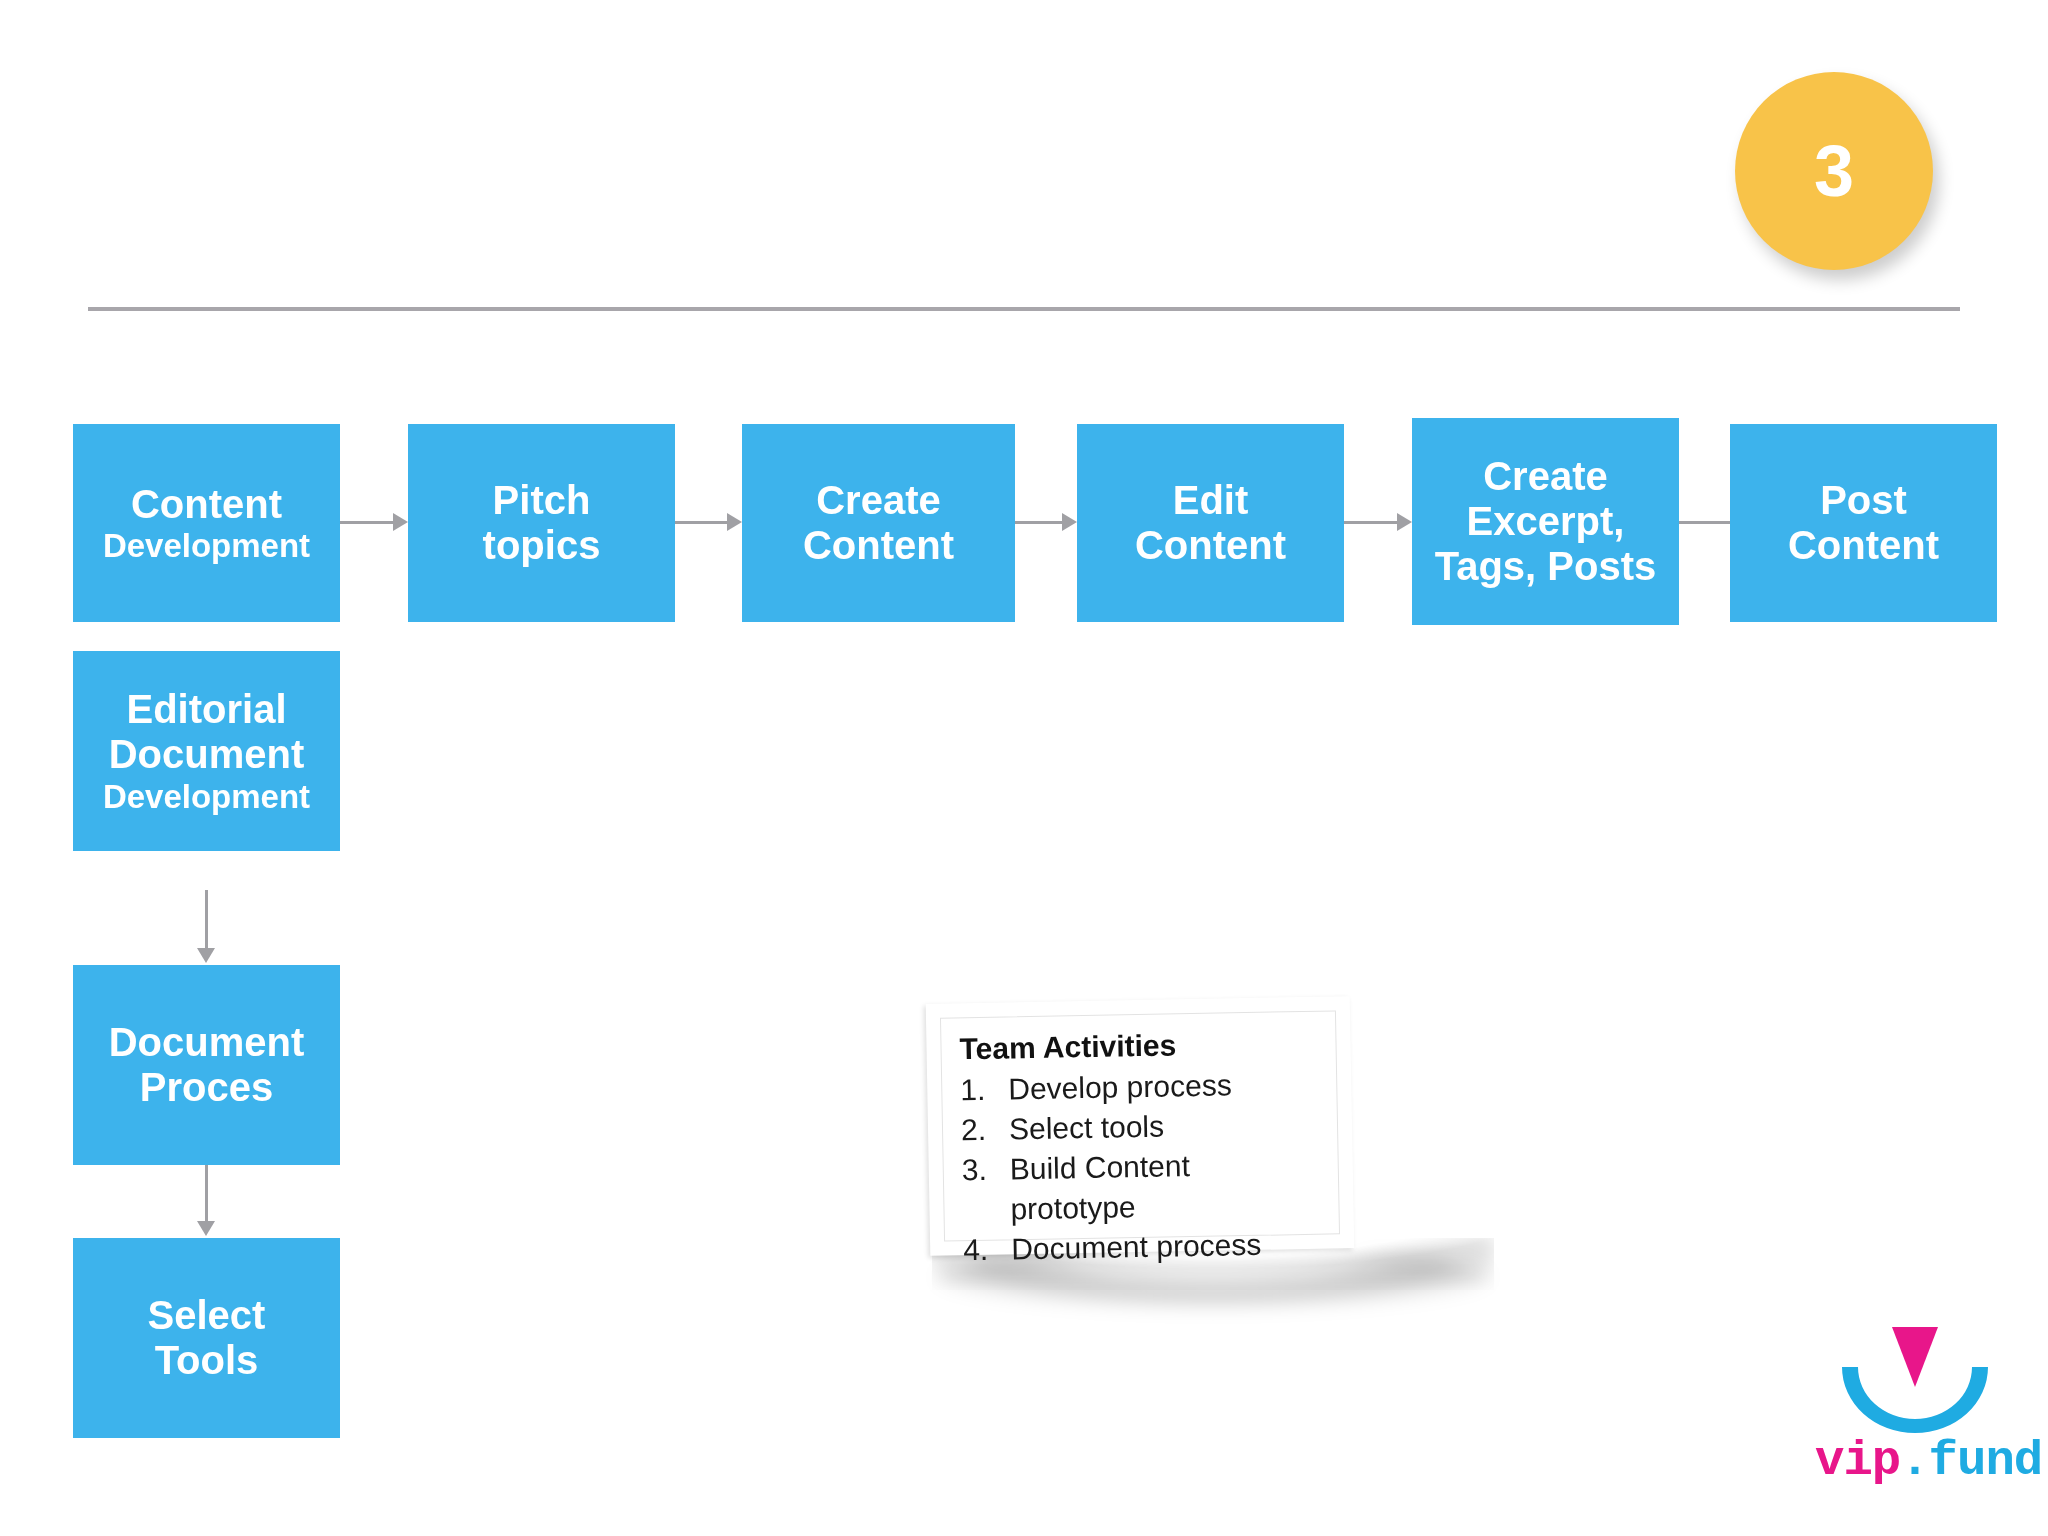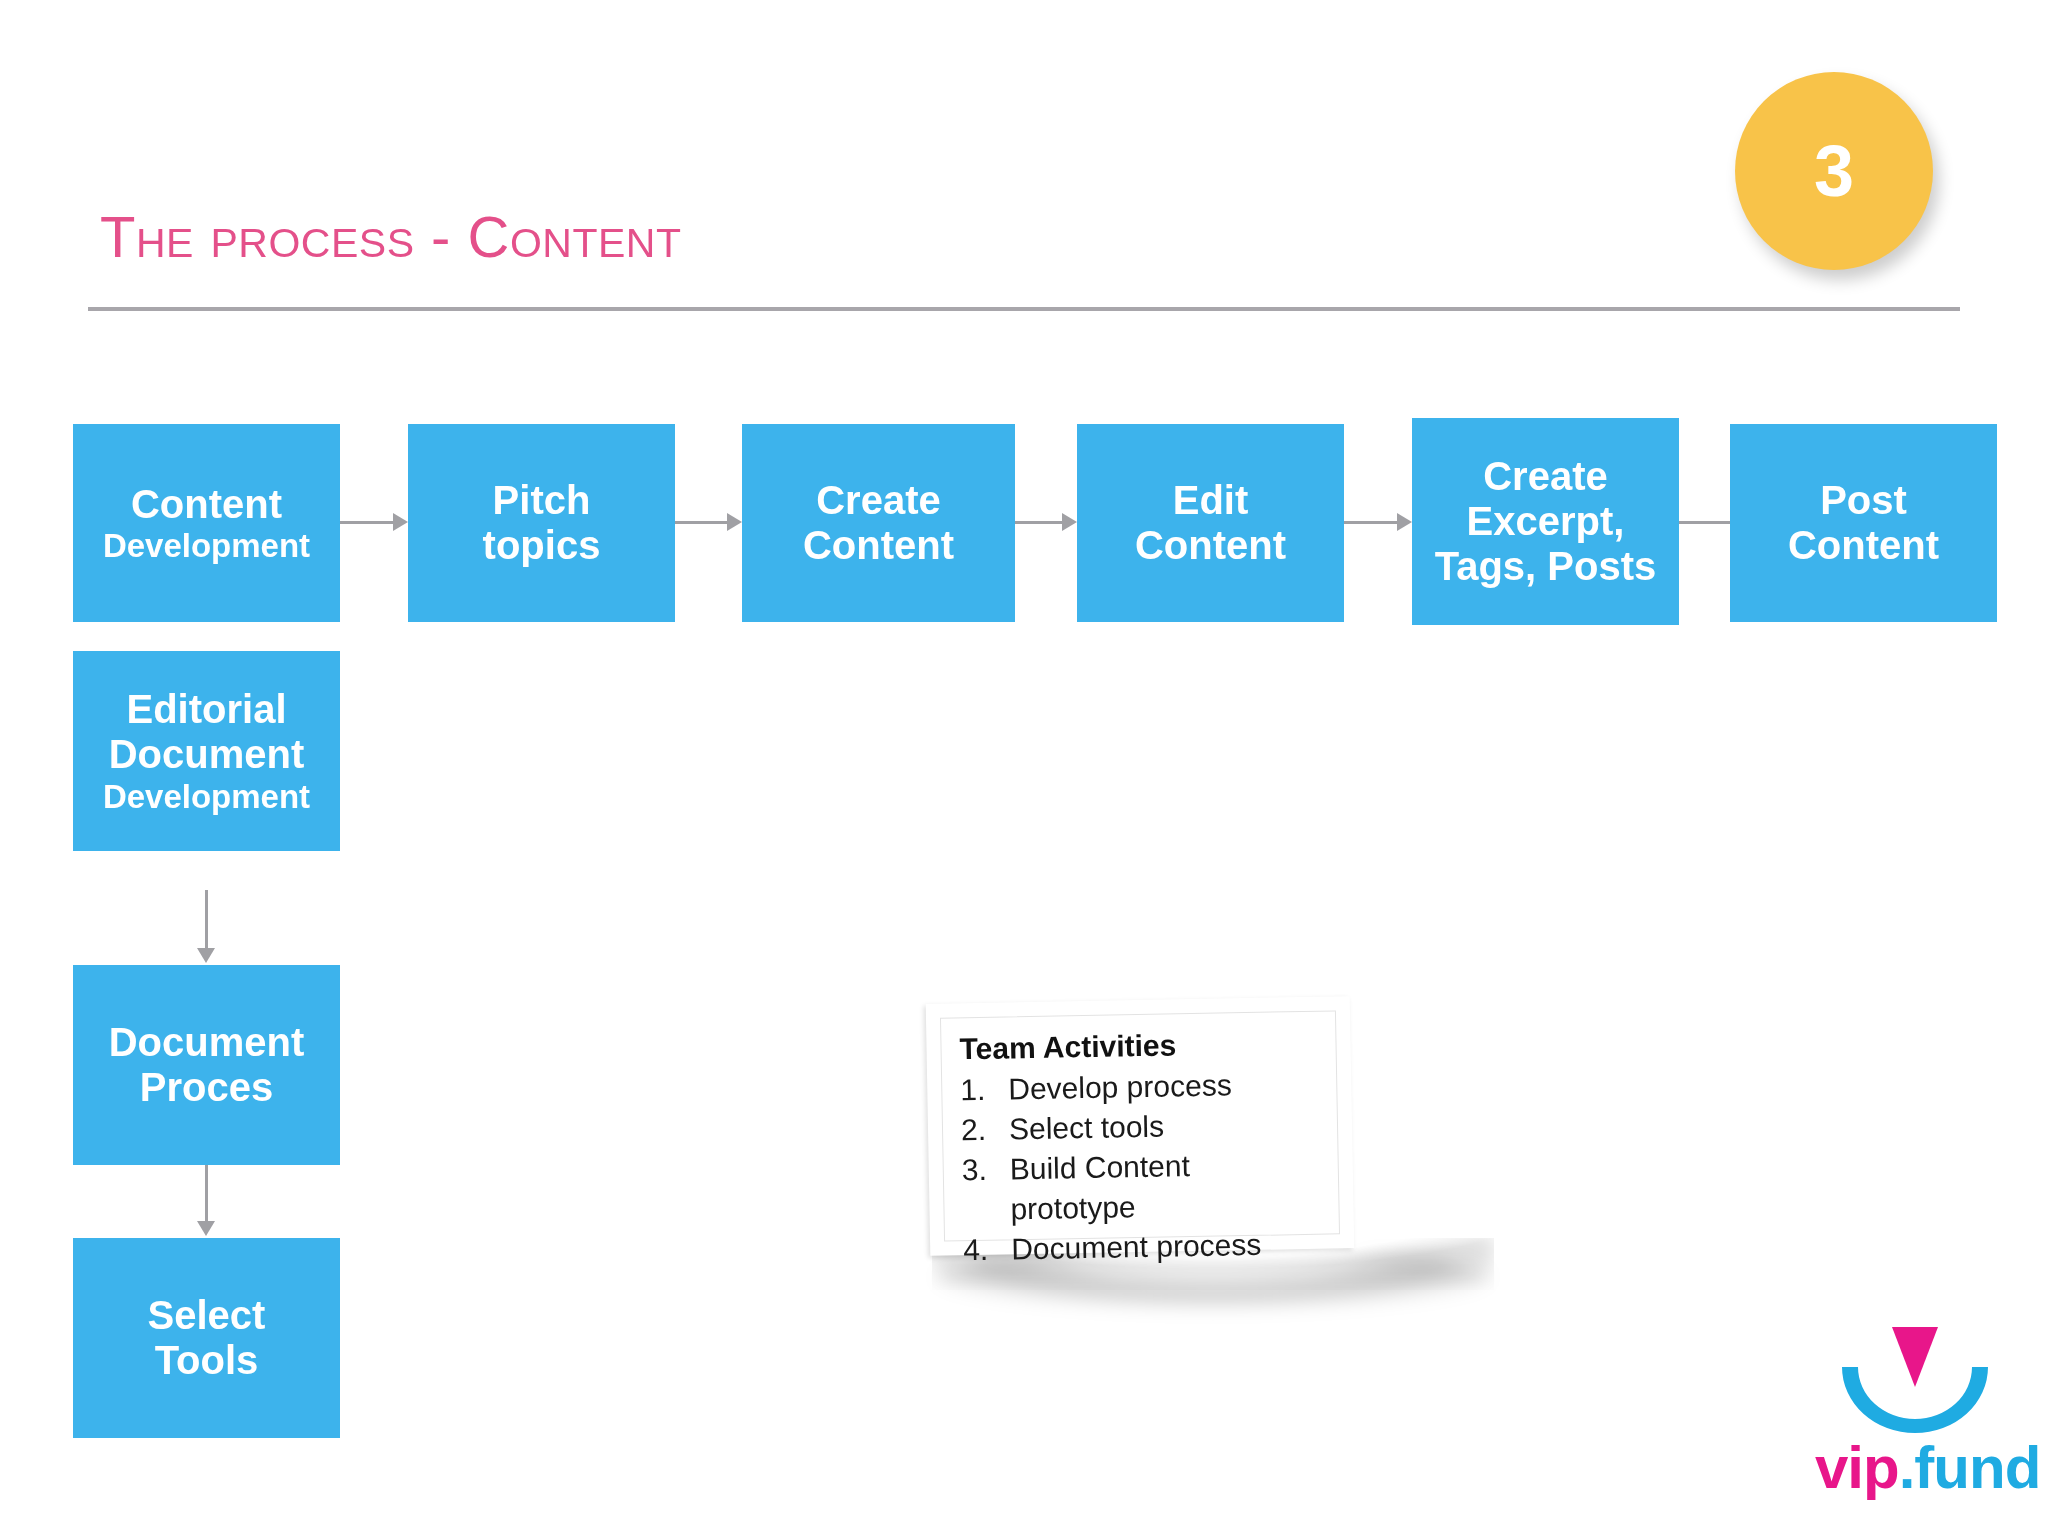--- a/index.html
+++ b/index.html
@@ -191,35 +191,34 @@
     position: absolute;
     left: 1820px; top: 1325px;
     width: 190px; height: 190px;
   }
   .logo-mark { position: absolute; left: 0; top: 0; width: 190px; height: 110px; }
   .logo-text {
     position: absolute;
     left: -5px; top: 108px;
     width: 200px;
     text-align: center;
-    font-size: 60px;
+    font-size: 49px;
     font-weight: 700;
     letter-spacing: -1px;
-    font-family: Liberation Sans, sans-serif;
+    font-family: Liberation Mono, monospace;
     white-space: nowrap;
   }
   .logo-vip  { color: #e8168a; }
   .logo-fund { color: #1fabe2; }
 </style>
 </head>
 <body>
 
 <div id="slide">
 
-  <div class="slide-title">The process - Content</div>
   <div class="title-rule"></div>
 
   <div class="badge">
     <span class="badge-num">3</span>
   </div>
 
   <div class="fbox" id="box-content-dev">
     <span class="l-big">Content</span>
     <span class="l-small">Development</span>
   </div>

